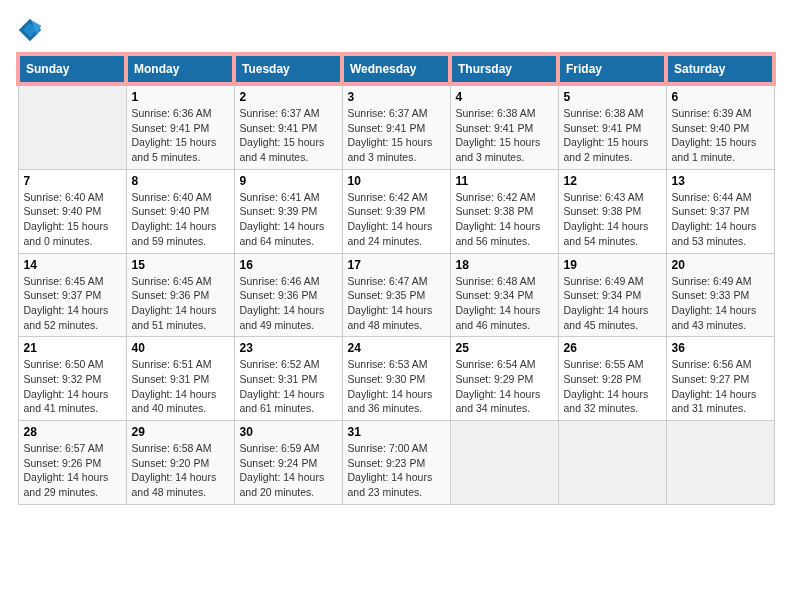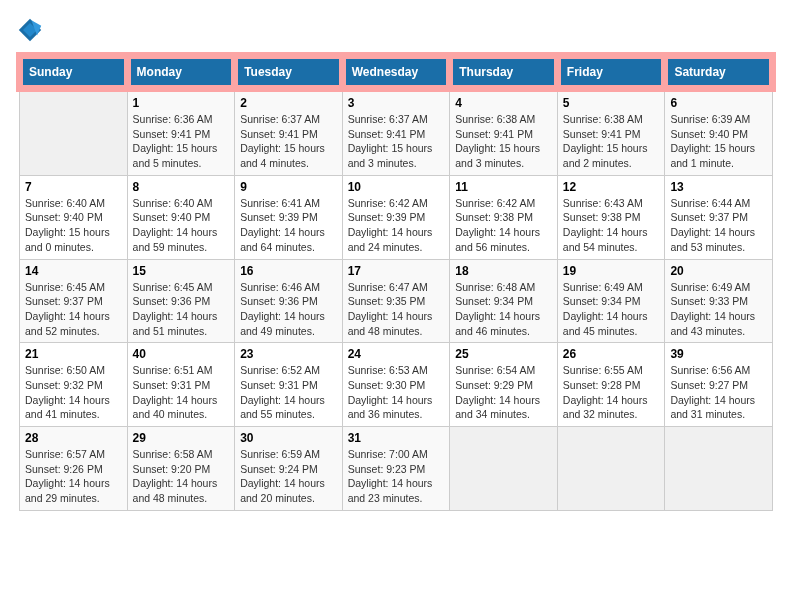--- a/index.html
+++ b/index.html
@@ -53,21 +53,21 @@
       border-collapse: collapse;
       font-size: 11px;
     }
     thead tr th {
       background-color: #1a6ea8;
       color: #fff;
       text-align: left;
       padding: 6px 6px;
       font-size: 12px;
       font-weight: bold;
-      border: 7px solid #fca5a5;
+      border: 4px solid #fca5a5;
     }
     tbody tr td {
       border: 1px solid #ccc;
       vertical-align: top;
       padding: 4px 5px;
       min-height: 70px;
       width: 107px;
     }
     tbody tr:nth-child(odd) td {
       background: #f9f9f9;
@@ -283,21 +283,21 @@
           <div class="cell-text">Sunrise: 6:51 AM</div>
           <div class="cell-text">Sunset: 9:31 PM</div>
           <div class="cell-text">Daylight: 14 hours</div>
           <div class="cell-text">and 40 minutes.</div>
         </td>
         <td>
           <span class="day-num">23</span>
           <div class="cell-text">Sunrise: 6:52 AM</div>
           <div class="cell-text">Sunset: 9:31 PM</div>
           <div class="cell-text">Daylight: 14 hours</div>
-          <div class="cell-text">and 55 minutes.</div>
+          <div class="cell-text">and 61 minutes.</div>
         </td>
         <td>
           <span class="day-num">24</span>
           <div class="cell-text">Sunrise: 6:53 AM</div>
           <div class="cell-text">Sunset: 9:30 PM</div>
           <div class="cell-text">Daylight: 14 hours</div>
           <div class="cell-text">and 36 minutes.</div>
         </td>
         <td>
           <span class="day-num">25</span>
@@ -307,21 +307,21 @@
           <div class="cell-text">and 34 minutes.</div>
         </td>
         <td>
           <span class="day-num">26</span>
           <div class="cell-text">Sunrise: 6:55 AM</div>
           <div class="cell-text">Sunset: 9:28 PM</div>
           <div class="cell-text">Daylight: 14 hours</div>
           <div class="cell-text">and 32 minutes.</div>
         </td>
         <td>
-          <span class="day-num">39</span>
+          <span class="day-num">36</span>
           <div class="cell-text">Sunrise: 6:56 AM</div>
           <div class="cell-text">Sunset: 9:27 PM</div>
           <div class="cell-text">Daylight: 14 hours</div>
           <div class="cell-text">and 31 minutes.</div>
         </td>
       </tr>
       <tr>
         <td>
           <span class="day-num">28</span>
           <div class="cell-text">Sunrise: 6:57 AM</div>

